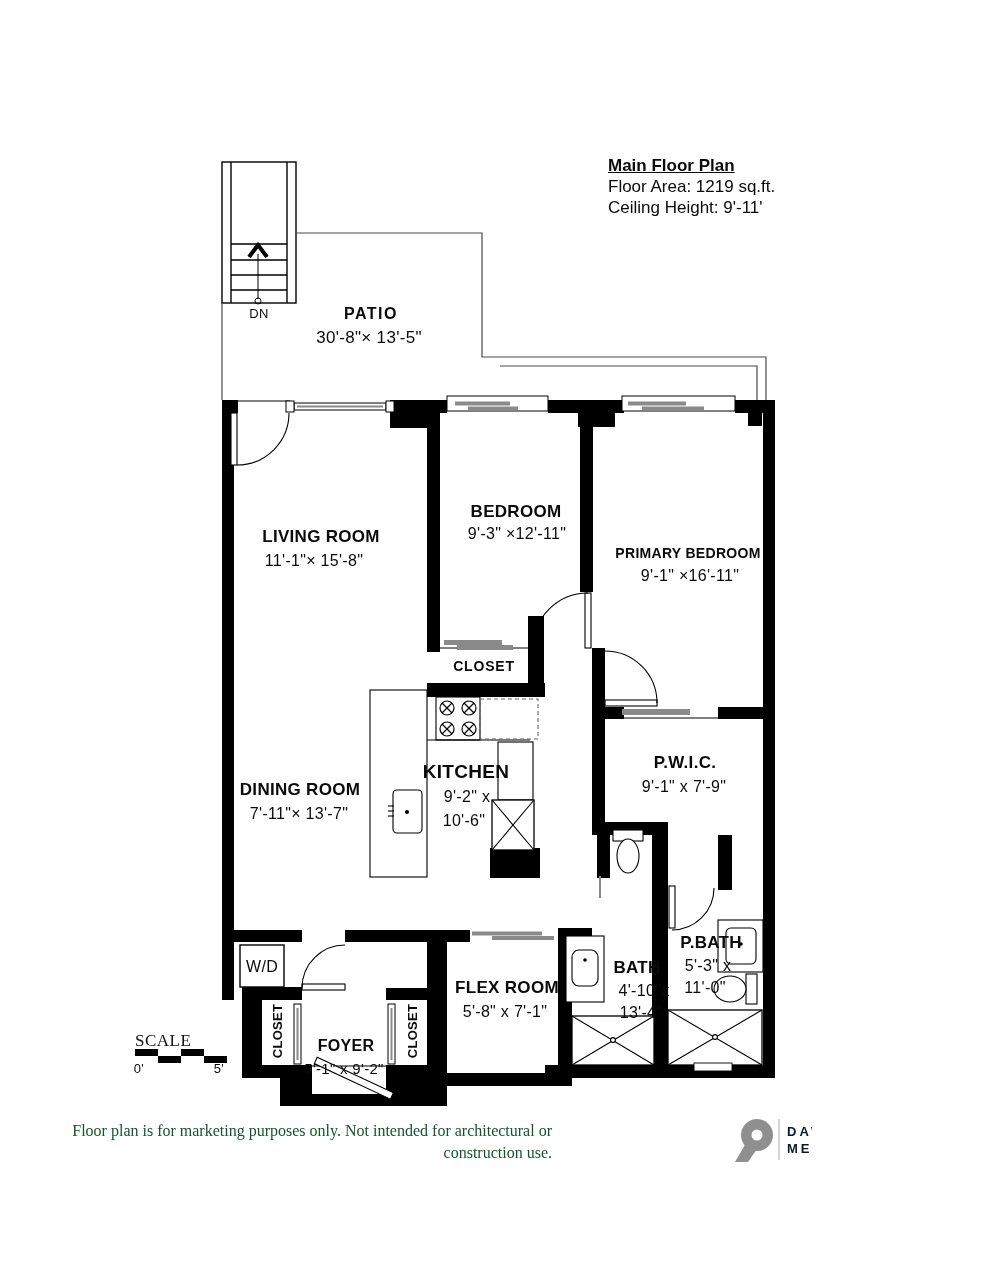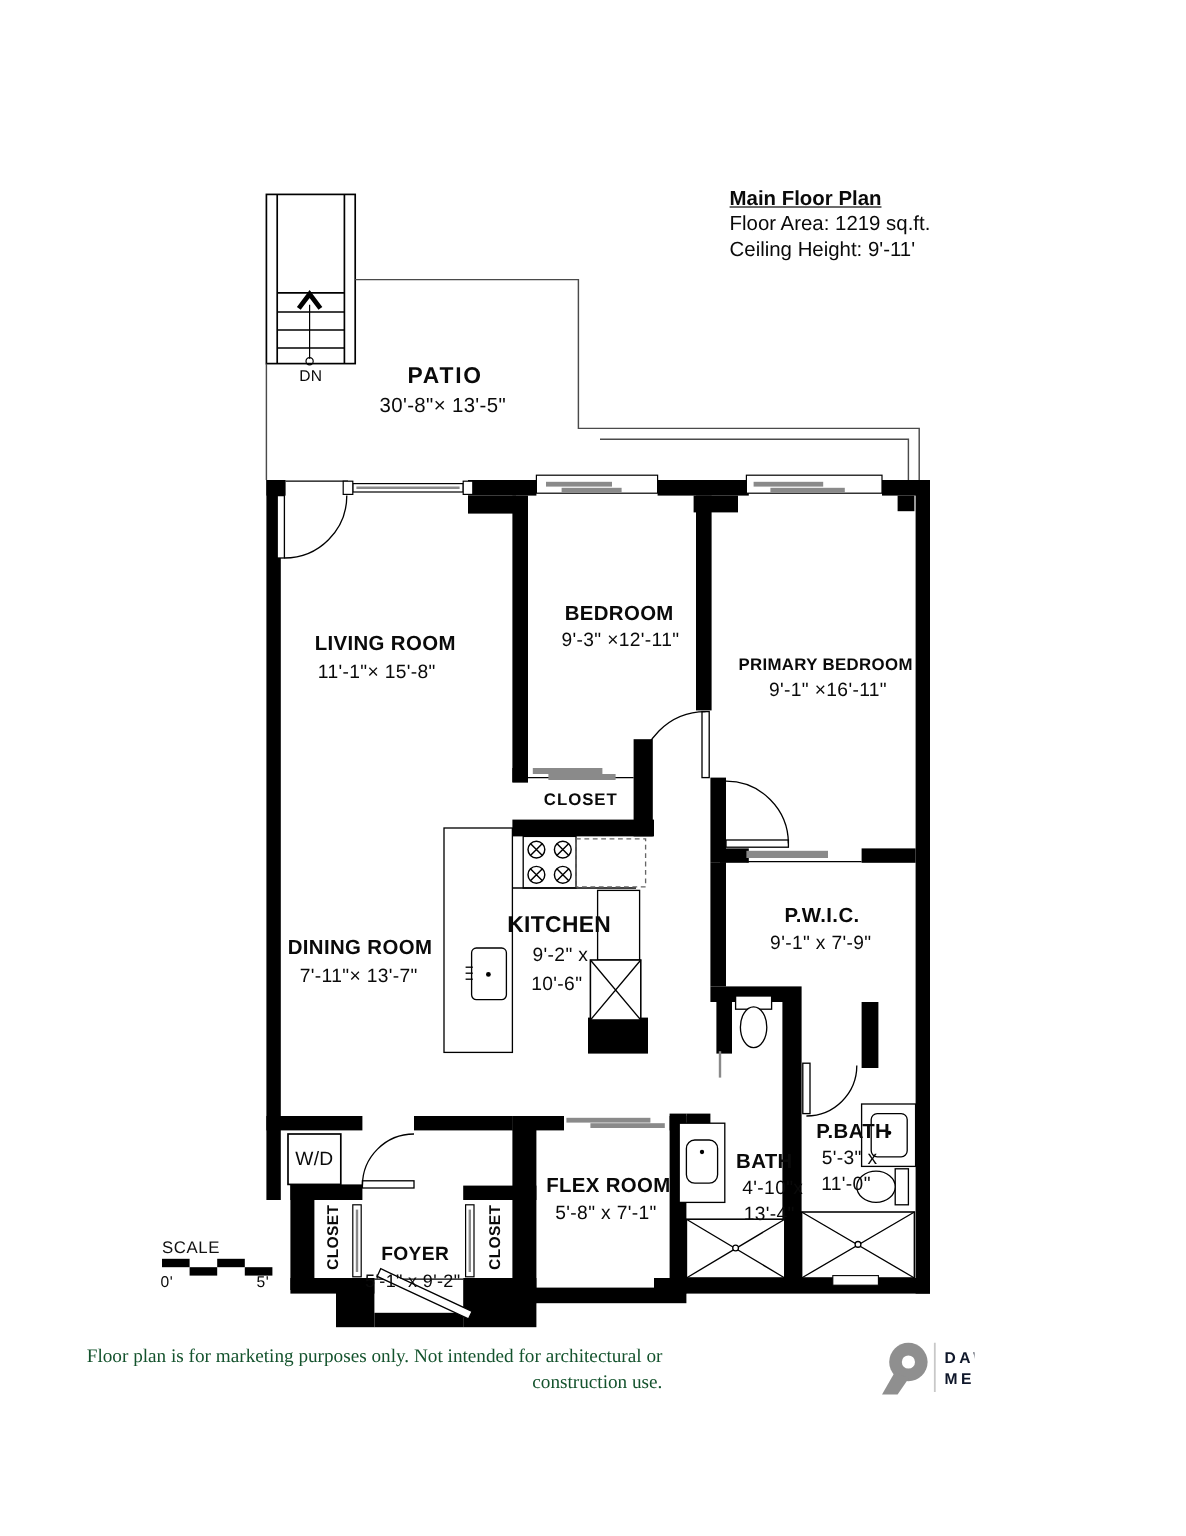--- a/index.html
+++ b/index.html
@@ -5,21 +5,21 @@
   html,body{margin:0;padding:0;background:#fff;}
   .canvas{position:relative;width:812px;height:1280px;background:#ffffff;overflow:hidden;
           font-family:"Liberation Sans",sans-serif;}
   svg.plan{position:absolute;left:0;top:0;}
   .lbl{position:absolute;transform:translate(-50%,-50%);white-space:nowrap;color:#0a0a0a;
        font-family:"Liberation Sans",sans-serif;letter-spacing:0.3px;text-align:center;}
   .b{font-weight:bold;}
   .vert{transform:translate(-50%,-50%) rotate(-90deg);}
   .hdr{position:absolute;left:608px;top:155px;font-size:17px;line-height:21px;color:#0a0a0a;}
   .hdr .t{font-weight:bold;text-decoration:underline;}
-  .scale-lbl{position:absolute;left:135px;top:1031px;font-size:14px;color:#111;letter-spacing:0.5px;}
+  .scale-lbl{position:absolute;left:135px;top:1031px;font-size:17px;color:#111;letter-spacing:0.5px;font-family:Liberation Serif, serif;}
   .footer{position:absolute;right:260px;top:1120px;text-align:right;
           font-family:"Liberation Serif",serif;font-size:16px;line-height:21.5px;color:#14532d;}
   .logo-text{position:absolute;left:787px;top:1123px;font-size:13px;line-height:17px;
              letter-spacing:3px;color:#0f172a;font-weight:bold;}
 </style>
 </head>
 <body>
 
 <div class="canvas">
 
@@ -234,21 +234,21 @@
   </svg>
 
   <div class="hdr">
     <div class="t">Main Floor Plan</div>
     <div>Floor Area: 1219 sq.ft.</div>
     <div>Ceiling Height: 9'-11'</div>
   </div>
 
   <div class="lbl" style="left:259px;top:313px;font-size:13px;">DN</div>
 
-  <div class="lbl b" style="left:371px;top:314px;font-size:19px;letter-spacing:1.5px;">PATIO</div>
+  <div class="lbl b" style="left:371px;top:314px;font-size:16px;letter-spacing:1.5px;">PATIO</div>
   <div class="lbl" style="left:369px;top:338px;font-size:17px;">30'-8"× 13'-5"</div>
 
   <div class="lbl b" style="left:321px;top:537px;font-size:17px;">LIVING ROOM</div>
   <div class="lbl" style="left:314px;top:561px;font-size:16px;">11'-1"× 15'-8"</div>
 
   <div class="lbl b" style="left:516px;top:512px;font-size:17px;">BEDROOM</div>
   <div class="lbl" style="left:517px;top:534px;font-size:16px;">9'-3" ×12'-11"</div>
 
   <div class="lbl b" style="left:688px;top:553px;font-size:14px;">PRIMARY BEDROOM</div>
   <div class="lbl" style="left:690px;top:576px;font-size:16px;">9'-1" ×16'-11"</div>

